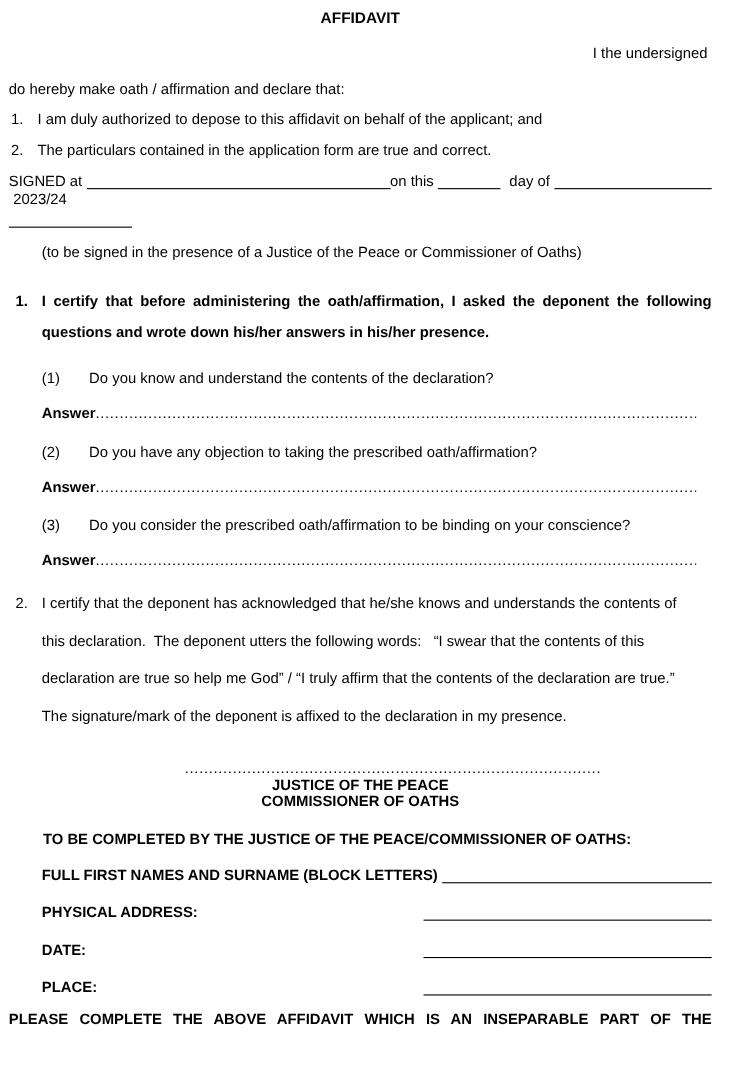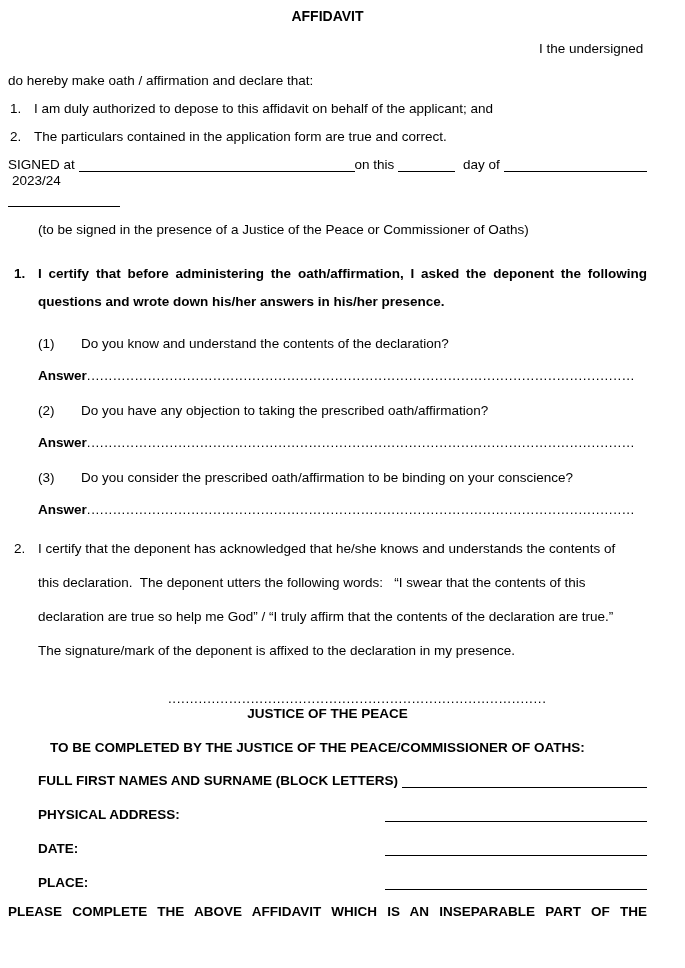--- a/index.html
+++ b/index.html
@@ -41,21 +41,21 @@
   .q-row .q-num { width: 43px; flex: none; }
   .ans-row { margin-top: 17px; margin-left: 30px; margin-right: 14px; display: flex; align-items: baseline; }
   .ans-row .ans-label { font-weight: bold; flex: none; }
   .dots { flex: 1; min-width: 0; overflow: hidden; white-space: pre; letter-spacing: 0.6px; }
   .cert2 { margin-top: 15px; display: flex; line-height: 34px; }
   .cert2 .num { width: 24px; margin-left: 6px; flex: none; }
   .cert2 .body { flex: 1; min-width: 0; }
   .cert2 .body div { white-space: pre; }
   .jp-dots { margin-top: 23px; margin-left: 160px; width: 378px; overflow: hidden; white-space: pre; letter-spacing: 0.6px; height: 15px; }
   .jp-name { font-weight: bold; text-align: center; line-height: 15px; }
-  .r-completed { margin-top: 19px; margin-left: 42px; font-weight: bold; }
+  .r-completed { margin-top: 19px; margin-left: 31px; font-weight: bold; }
   .r-fullname { margin-top: 18px; margin-left: 30px; font-weight: bold; display: flex; align-items: flex-end; }
   .r-fullname .lbl { white-space: pre; }
   .f-row { margin-top: 19px; margin-left: 30px; font-weight: bold; display: flex; align-items: flex-end; }
   .f-row .f-label { width: 347px; flex: none; }
   .footer { margin-top: 12px; font-weight: bold; line-height: 19px; }
 </style>
 </head>
 <body>
 
 <div class="page">
@@ -132,20 +132,21 @@
     <span class="body">
       <div>I certify that the deponent has acknowledged that he/she knows and understands the contents of</div>
       <div>this declaration.  The deponent utters the following words:   “I swear that the contents of this</div>
       <div>declaration are true so help me God” / “I truly affirm that the contents of the declaration are true.”</div>
       <div>The signature/mark of the deponent is affixed to the declaration in my presence.</div>
     </span>
   </div>
 
   <div class="jp-dots">........................................................................................................................</div>
   <div class="jp-name">JUSTICE OF THE PEACE</div>
+  <div class="jp-name">COMMISSIONER OF OATHS</div>
 
   <div class="r-completed">TO BE COMPLETED BY THE JUSTICE OF THE PEACE/COMMISSIONER OF OATHS:</div>
 
   <div class="r-fullname">
     <span class="lbl">FULL FIRST NAMES AND SURNAME (BLOCK LETTERS) </span>
     <span class="fill-line grow"></span>
   </div>
 
   <div class="f-row">
     <span class="f-label">PHYSICAL ADDRESS:</span>

